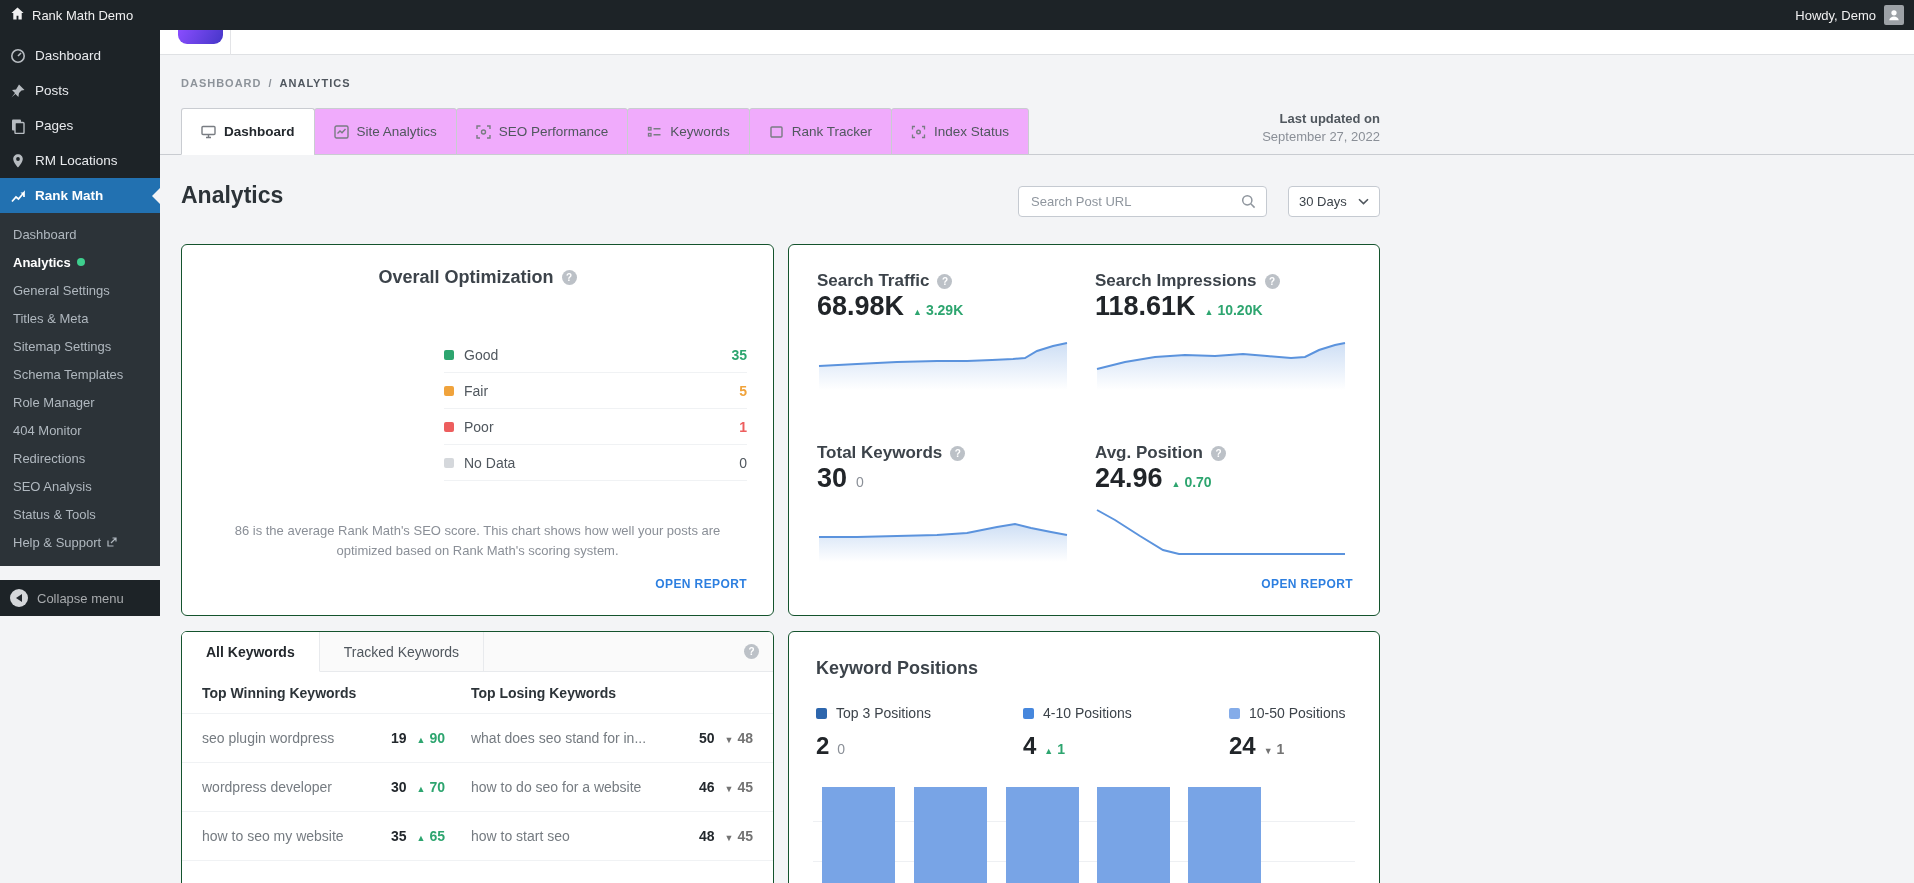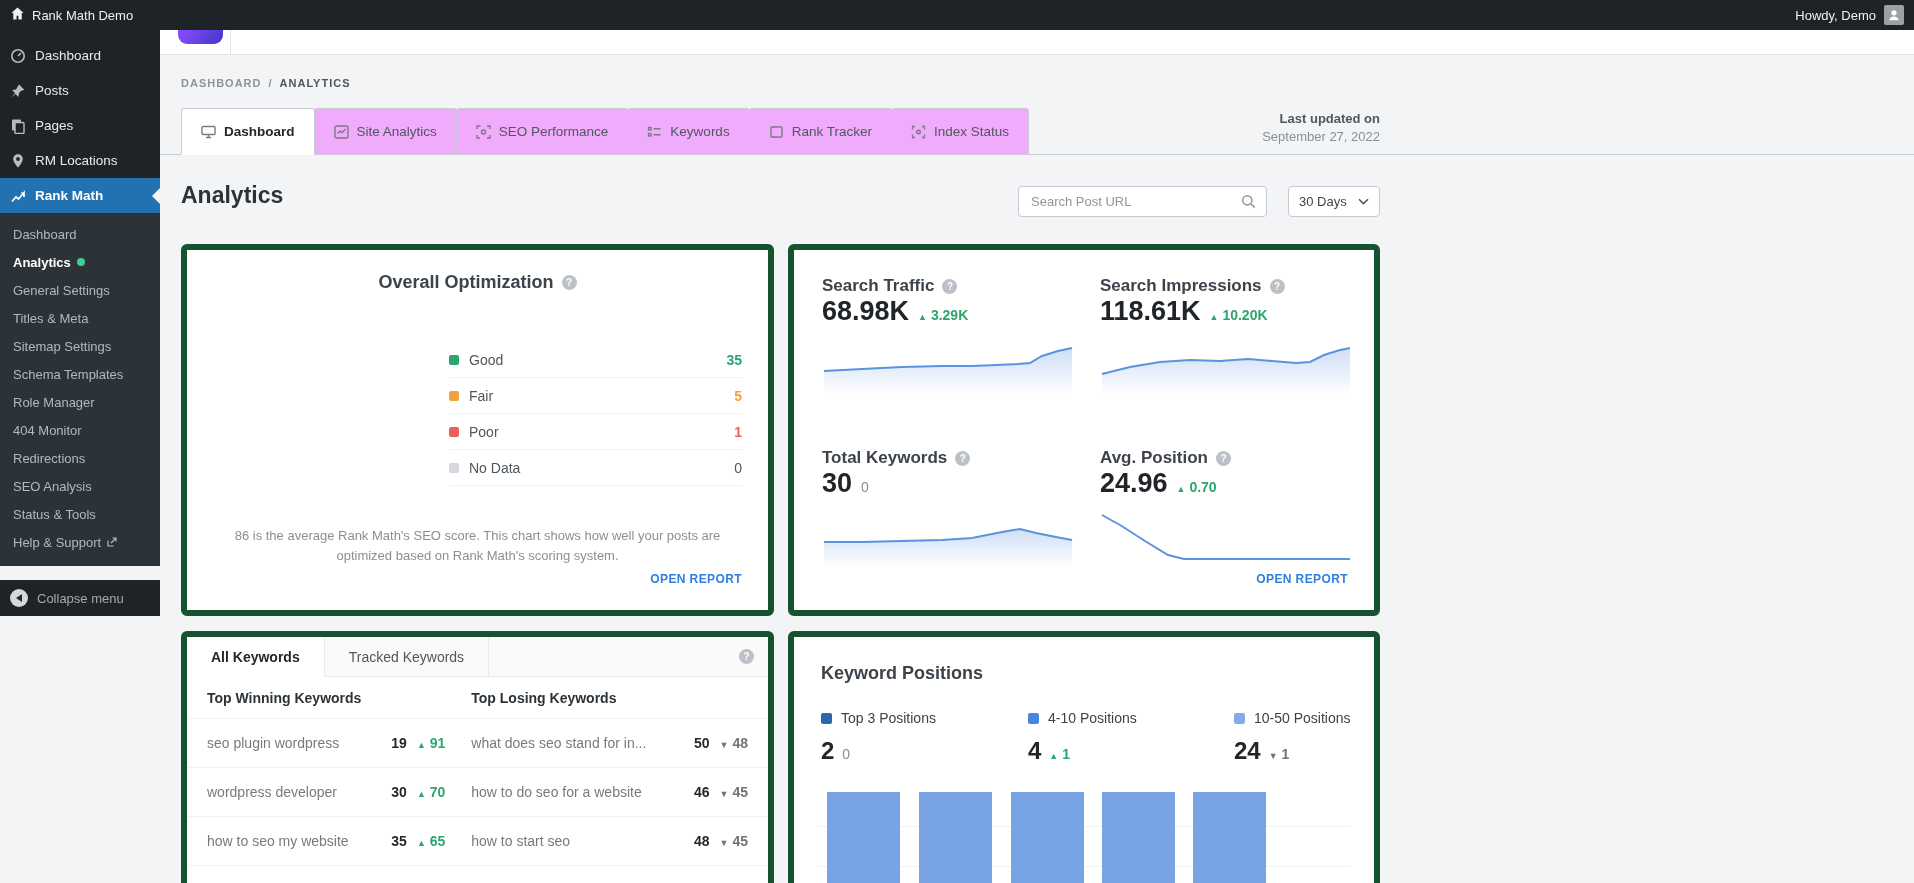--- a/index.html
+++ b/index.html
@@ -47,21 +47,21 @@
   .lastupdated .l2 { color:#8a8f97; }
 
   .pagetitle { position:absolute; left:21px; top:152px; font-size:23px; font-weight:700; color:#2c3338; }
 
   .searchbox { position:absolute; left:858px; top:156px; width:249px; height:31px; background:#fff; border:1px solid #c5cad1; border-radius:4px; display:flex; align-items:center; }
   .searchbox input { border:0; outline:0; flex:1; padding:0 8px 0 12px; font-size:13px; color:#3c434a; font-family:"Liberation Sans",sans-serif; background:transparent; }
   .searchbox input::placeholder { color:#8f969e; }
   .searchbox svg { margin-right:10px; }
   .period { position:absolute; left:1128px; top:156px; width:92px; height:31px; background:#fff; border:1px solid #c5cad1; border-radius:4px; display:flex; align-items:center; justify-content:space-between; padding:0 10px; font-size:13px; color:#3c434a; cursor:pointer; }
 
-  .card { position:absolute; background:#fff; border:6px solid #14532d; border-radius:6px; }
+  .card { position:absolute; background:#fff; border:1px solid #14532d; border-radius:6px; }
   .card-a { left:21px; top:214px; width:593px; height:372px; }
   .card-b { left:628px; top:214px; width:592px; height:372px; }
   .card-c { left:21px; top:601px; width:593px; height:300px; overflow:hidden; }
   .card-d { left:628px; top:601px; width:592px; height:300px; overflow:hidden; }
 
   .qicon { width:15px; height:15px; border-radius:50%; background:#bcc1c7; color:#fff; font-size:10px; font-weight:700; display:inline-flex; align-items:center; justify-content:center; cursor:pointer; flex:0 0 15px; }
   .qicon::after { content:"?"; }
 
   
   .card-a .title-row { position:absolute; left:0; top:22px; width:100%; display:flex; align-items:center; justify-content:center; gap:8px; font-size:18px; font-weight:700; color:#3c434a; }
@@ -413,21 +413,21 @@
       <span class="qicon"></span>
     </div>
     <div class="kw-head">
       <div class="col-l">Top Winning Keywords</div>
       <div class="col-r">Top Losing Keywords</div>
     </div>
     <div class="kw-row">
       <div class="kw-cell l">
         <span class="kw-text">seo plugin wordpress</span>
         <span class="kw-pos">19</span>
-        <span class="delta-up"><span class="tri">▲</span> <span>91</span></span>
+        <span class="delta-up"><span class="tri">▲</span> <span>90</span></span>
       </div>
       <div class="kw-cell r">
         <span class="kw-text">what does seo stand for in...</span>
         <span class="kw-pos">50</span>
         <span class="delta-down"><span class="tri">▼</span> <span>48</span></span>
       </div>
     </div>
     <div class="kw-row">
       <div class="kw-cell l">
         <span class="kw-text">wordpress developer</span>

